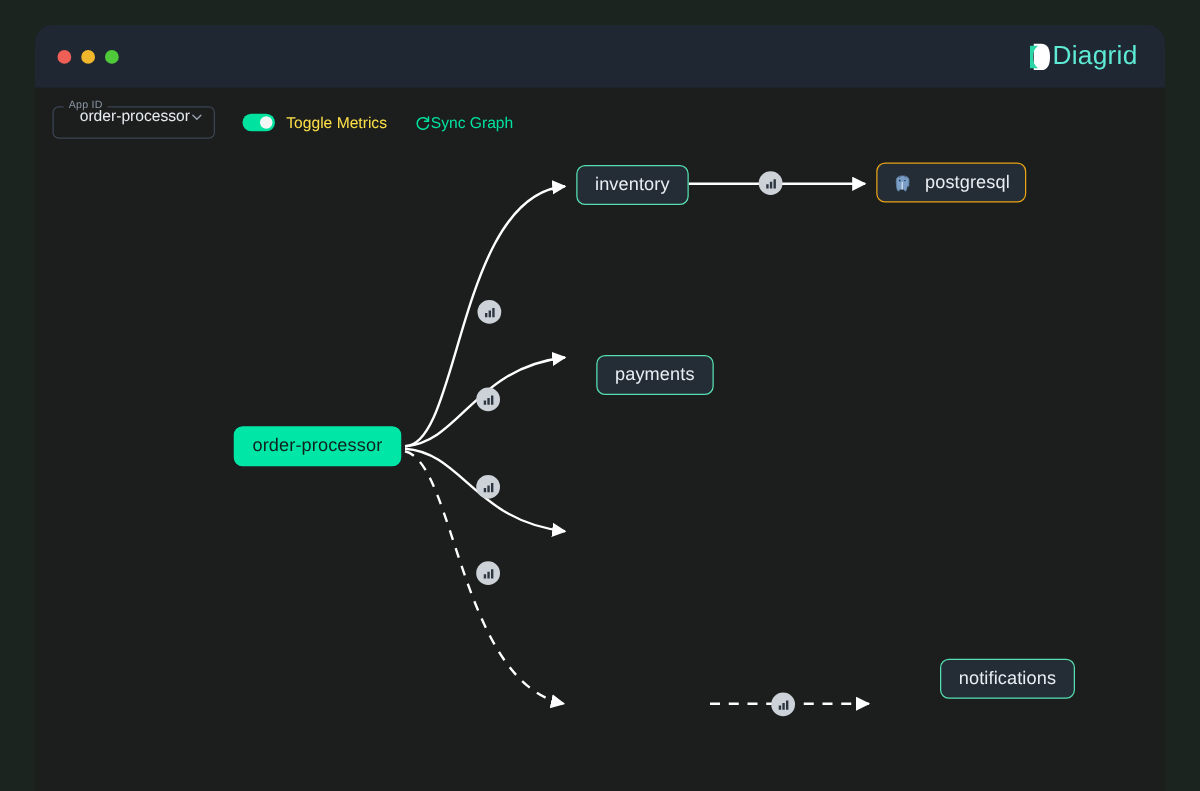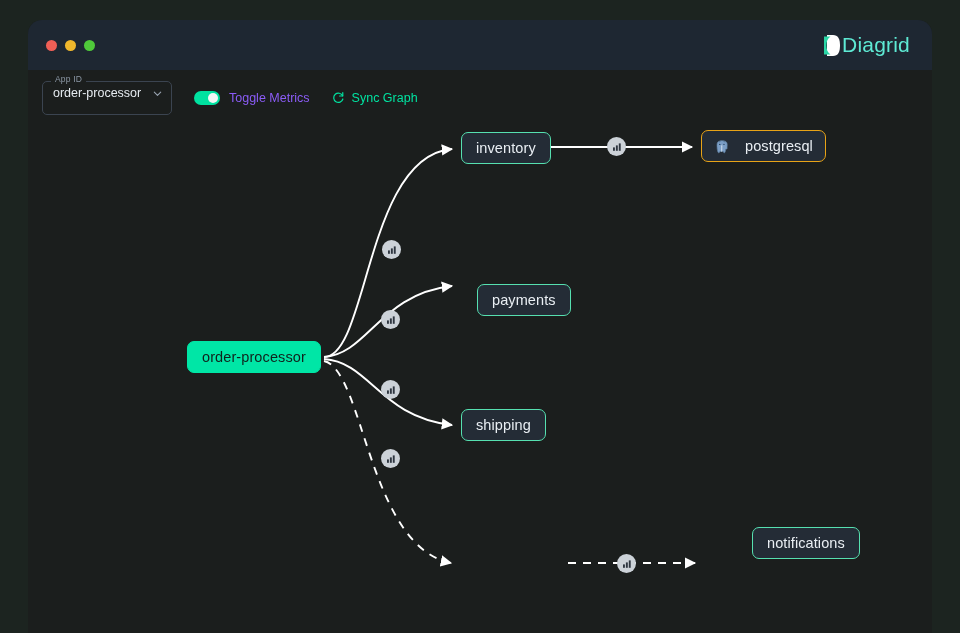--- a/index.html
+++ b/index.html
@@ -66,28 +66,29 @@
     height: 56px;
     display: flex;
     align-items: center;
     padding: 0 0 0 14px;
     gap: 22px;
   }
 
   #app-id-select {
     position: relative;
     width: 130px;
-    height: 34px;
+    height: 26px;
     border: 1px solid #3b4450;
     border-radius: 5px;
     display: flex;
     align-items: center;
     padding: 0 8px 10px 10px;
     background: transparent;
     cursor: pointer;
+    text-align: right;
   }
   #app-id-legend {
     position: absolute;
     top: -7px;
     left: 8px;
     padding: 0 4px;
     background: #1b1e1d;
     color: #8b97a5;
     font-size: 8.5px;
     line-height: 1;
@@ -117,28 +118,27 @@
   }
   #toggle-metrics-switch::after {
     content: "";
     position: absolute;
     right: 2px; top: 2px;
     width: 10px; height: 10px;
     border-radius: 50%;
     background: #f2f7f5;
   }
   #toggle-metrics-label {
-    color: #8b5cf6;
+    color: #fde047;
     font-size: 12.5px;
   }
 
   #sync-graph-button {
     display: flex;
-    align-items: flex-start;
-    gap: 7px;
+    align-items: center;
     cursor: pointer;
   }
   #sync-graph-label { color: #00e2a0; font-size: 12.5px; }
 
   
   #graph-canvas {
     position: absolute;
     left: 0;
     top: 106px;
     width: 904px;
@@ -175,21 +175,21 @@
     padding: 4px 14px;
     height: 32px;
   }
   .node-service .node-label { color: #e9eef3; }
 
   .node-component {
     background: #242c36;
     border: 1.5px solid #e8a317;
     padding: 0 12px 0 10px;
     height: 32px;
-    gap: 14px;
+    gap: 9px;
   }
   .node-component .node-label { color: #e9eef3; }
 
   .node-icon { display: block; flex: none; }
 
   .metric-badge {
     position: absolute;
     width: 19px;
     height: 19px;
     border-radius: 50%;
@@ -283,23 +283,20 @@
         <circle cx="12.6" cy="7.8" r=".65" fill="#203b57"></circle>
         <path d="M10.3 9.2c0 2.1-.1 4.6-.1 5.8" stroke="#e8eef5" stroke-width=".9" fill="none" stroke-linecap="round"></path>
       </svg>
       <span class="node-label">postgresql</span>
     </div>
 
     <div class="node node-service" style="left:433px; top:158px;margin-left:16px;">
       <span class="node-label">payments</span>
     </div>
 
-    <div class="node node-service" style="left:433px; top:283px;">
-      <span class="node-label">shipping</span>
-    </div>
 
 
     <div class="node node-service" style="left:676px; top:401px;margin-left:48px;">
       <span class="node-label">notifications</span>
     </div>
 
     <div class="metric-badge" style="left:354px; top:114px;">
       <svg width="10" height="10" viewBox="0 0 10 10">
         <rect x="1" y="5.4" width="1.9" height="3.4" fill="#2e3640"></rect>
         <rect x="3.9" y="3.4" width="1.9" height="5.4" fill="#2e3640"></rect>

